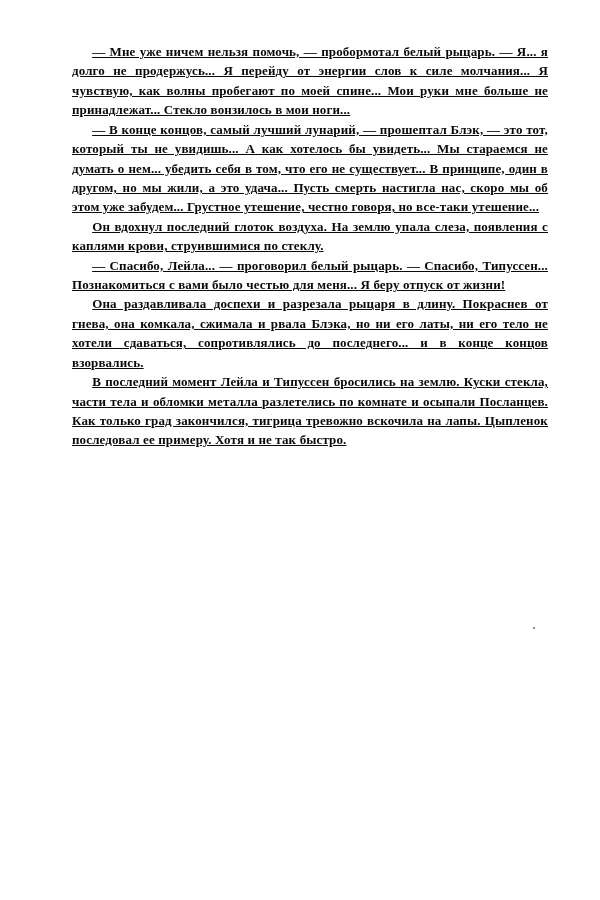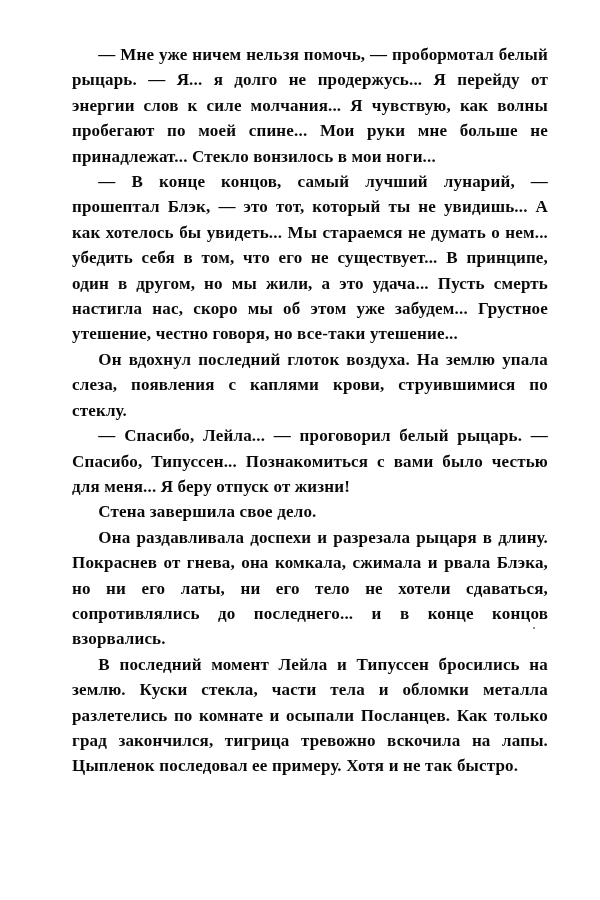--- a/index.html
+++ b/index.html
@@ -15,27 +15,28 @@
   }
   .page {
     box-sizing: border-box;
     width: 600px;
     height: 900px;
     padding: 42px 52px 0 72px;
     background: #ffffff;
   }
   .body-text {
     font-family: "Liberation Serif", serif;
-    font-size: 17px;
+    font-size: 13px;
     line-height: 1.495;
     color: #0a0a0a;
     text-align: justify;
     text-justify: inter-word;
     font-weight: 600;
     letter-spacing: 0.01em;
+    text-decoration: underline;
   }
   .body-text p {
     margin: 0;
     text-indent: 1.55em;
   }
   
   .stray-mark {
     position: absolute;
     width: 2px;
     height: 2px;
@@ -46,18 +47,17 @@
 </style>
 </head>
 <body>
 
 <div class="page">
   <div class="body-text">
     <p>— Мне уже ничем нельзя помочь, — пробормотал белый рыцарь. — Я... я долго не продержусь... Я перейду от энергии слов к силе молчания... Я чувствую, как волны пробегают по моей спине... Мои руки мне больше не принадлежат... Стекло вонзилось в мои ноги...</p>
     <p>— В конце концов, самый лучший лунарий, — прошептал Блэк, — это тот, который ты не увидишь... А как хотелось бы увидеть... Мы стараемся не думать о нем... убедить себя в том, что его не существует... В принципе, один в другом, но мы жили, а это удача... Пусть смерть настигла нас, скоро мы об этом уже забудем... Грустное утешение, честно говоря, но все-таки утешение...</p>
     <p>Он вдохнул последний глоток воздуха. На землю упала слеза, появления с каплями крови, струившимися по стеклу.</p>
     <p>— Спасибо, Лейла... — проговорил белый рыцарь. — Спасибо, Типуссен... Познакомиться с вами было честью для меня... Я беру отпуск от жизни!</p>
-    <p>Стена завершила свое дело.</p>
     <p>Она раздавливала доспехи и разрезала рыцаря в длину. Покраснев от гнева, она комкала, сжимала и рвала Блэка, но ни его латы, ни его тело не хотели сдаваться, сопротивлялись до последнего... и в конце концов взорвались.</p>
     <p>В последний момент Лейла и Типуссен бросились на землю. Куски стекла, части тела и обломки металла разлетелись по комнате и осыпали Посланцев. Как только град закончился, тигрица тревожно вскочила на лапы. Цыпленок последовал ее примеру. Хотя и не так быстро.</p>
   </div>
   <span class="stray-mark" style="left: 533px; top: 627px;"></span>
 </div>
 
 </body></html>

